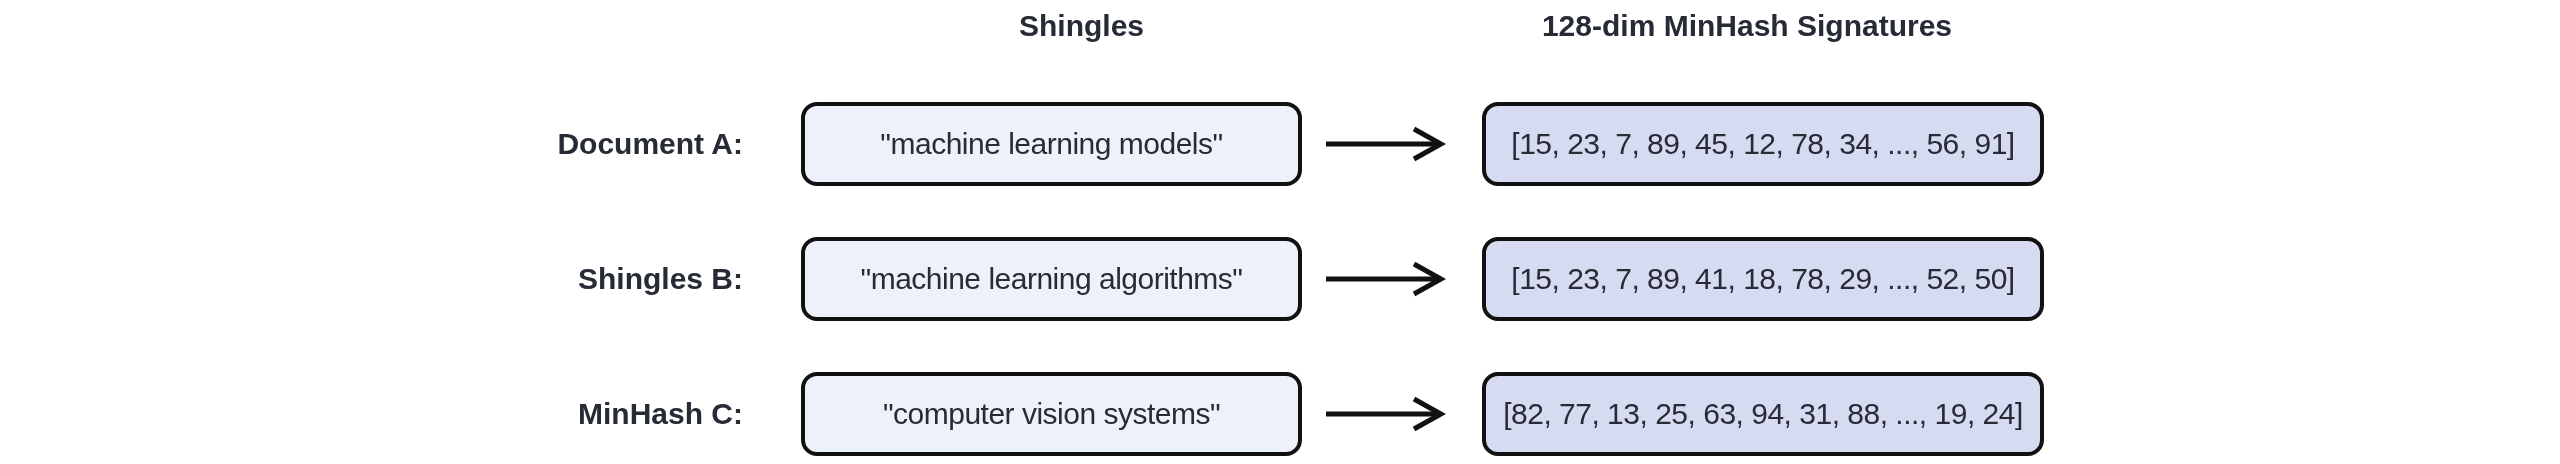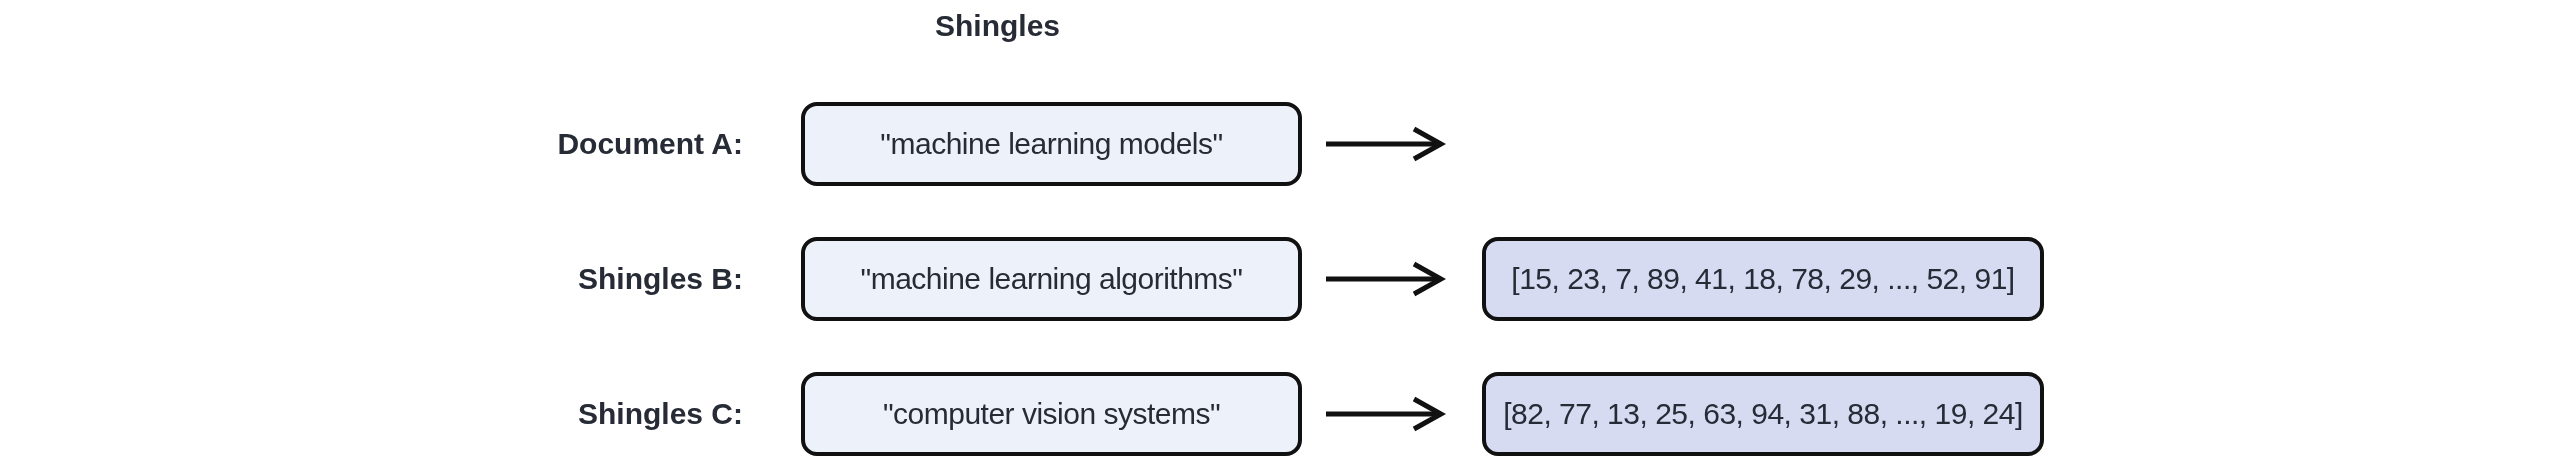--- a/index.html
+++ b/index.html
@@ -21,21 +21,21 @@
   .col-header {
     position: absolute;
     top: 6px;
     height: 40px;
     line-height: 40px;
     text-align: center;
     font-size: 30px;
     font-weight: bold;
     color: var(--text, #262b36);
   }
-  .col-header.shingles   { left: 747px;  width: 501px; }
+  .col-header.shingles   { left: 831px;  width: 501px; }
   .col-header.signatures { left: 1466px; width: 562px; }
 
   
   .row { position: absolute; left: 16px; width: 2560px; height: 84px; text-decoration: underline; }
   .row.r0 { top: 102px; }
   .row.r1 { top: 237px; }
   .row.r2 { top: 372px; }
 
   .doc-label {
     position: absolute;
@@ -78,52 +78,56 @@
   }
   .arrow-wrap svg { display: block; }
 </style>
 </head>
 <body>
 
 <div class="canvas">
 
   <div class="col-header shingles">Shingles</div>
 
+  <div class="col-header signatures">128-dim MinHash Signatures</div>
 
   <div class="row r0">
     <div class="doc-label">Document A:</div>
     <div class="box shingle">
       <span>"machine learning models"</span>
     </div>
     <div class="arrow-wrap">
       <svg width="122" height="44" viewBox="0 0 122 44" aria-hidden="true">
         <line x1="2" y1="22" x2="112" y2="22" stroke="#111111" stroke-width="5"></line>
         <polyline points="90,7 117,22 90,37" fill="none" stroke="#111111" stroke-width="5"></polyline>
       </svg>
+    </div>
+    <div class="box signature">
+      <span>[15, 23, 7, 89, 45, 12, 78, 34, ..., 56, 91]</span>
     </div>
   </div>
 
   <div class="row r1">
     <div class="doc-label">Shingles B:</div>
     <div class="box shingle">
       <span>"machine learning algorithms"</span>
     </div>
     <div class="arrow-wrap">
       <svg width="122" height="44" viewBox="0 0 122 44" aria-hidden="true">
         <line x1="2" y1="22" x2="112" y2="22" stroke="#111111" stroke-width="5"></line>
         <polyline points="90,7 117,22 90,37" fill="none" stroke="#111111" stroke-width="5"></polyline>
       </svg>
     </div>
     <div class="box signature">
-      <span>[15, 23, 7, 89, 41, 18, 78, 29, ..., 52, 91]</span>
+      <span>[15, 23, 7, 89, 41, 18, 78, 29, ..., 52, 50]</span>
     </div>
   </div>
 
   <div class="row r2">
-    <div class="doc-label">Shingles C:</div>
+    <div class="doc-label">MinHash C:</div>
     <div class="box shingle">
       <span>"computer vision systems"</span>
     </div>
     <div class="arrow-wrap">
       <svg width="122" height="44" viewBox="0 0 122 44" aria-hidden="true">
         <line x1="2" y1="22" x2="112" y2="22" stroke="#111111" stroke-width="5"></line>
         <polyline points="90,7 117,22 90,37" fill="none" stroke="#111111" stroke-width="5"></polyline>
       </svg>
     </div>
     <div class="box signature">

